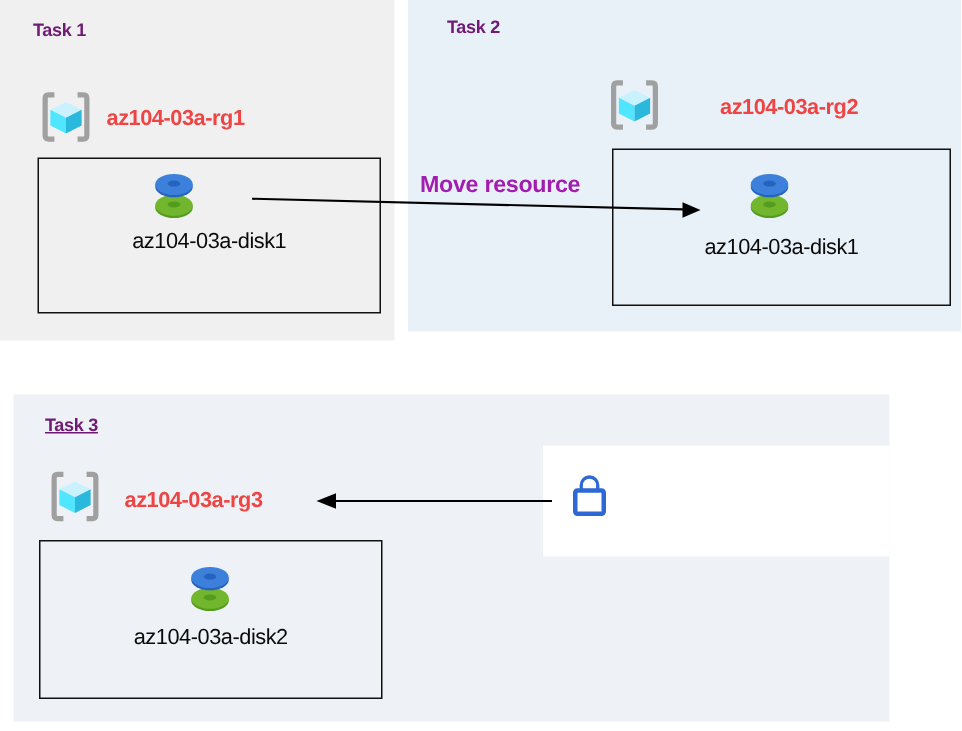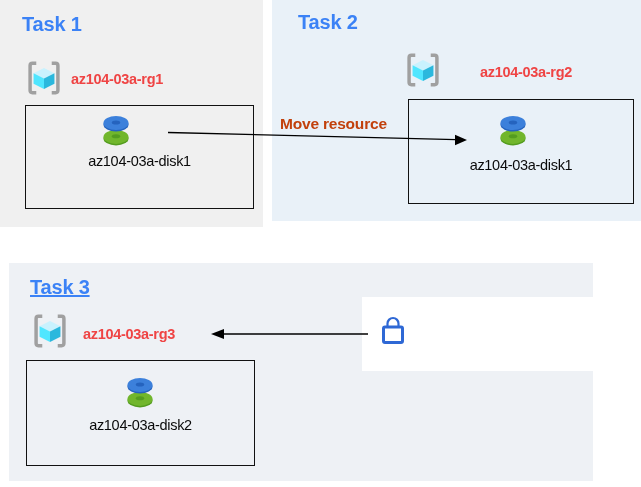--- a/index.html
+++ b/index.html
@@ -5,39 +5,39 @@
   html,body{margin:0;padding:0;background:#fff;}
   .stage{
     position:relative;width:641px;height:487px;background:#ffffff;
     font-family:"Liberation Sans",sans-serif;overflow:hidden;
   }
   .panel{position:absolute;}
   #panel-task1{left:0;top:0;width:263px;height:227px;background:#f0f0f0;}
   #panel-task2{left:272px;top:0;width:369px;height:221px;background:#e9f1f8;}
   #panel-task3{left:9px;top:263px;width:584px;height:218px;background:#eef1f5;}
   .task-title{
-    position:absolute;font-size:20px;font-weight:bold;color:#3b82f6;
+    position:absolute;font-size:12px;font-weight:bold;color:#701a75;
     letter-spacing:-0.2px;white-space:nowrap;
   }
   .rg-label{
     position:absolute;font-size:14.5px;font-weight:bold;color:#ef4444;
     letter-spacing:-0.3px;white-space:nowrap;
   }
   .rbox{
     position:absolute;border:1.5px solid #111;box-sizing:border-box;
     background:transparent;
   }
   .disk-label{
     position:absolute;font-size:14.5px;font-weight:normal;color:#0a0a0a;
     letter-spacing:-0.3px;text-align:center;white-space:nowrap;
   }
   .abs{position:absolute;}
   .move-label{
     position:absolute;left:280px;top:115px;font-size:15.5px;font-weight:bold;
-    color:#c2410c;letter-spacing:-0.2px;white-space:nowrap;
+    color:#a21caf;letter-spacing:-0.2px;white-space:nowrap;
   }
   .lock-plate{
     position:absolute;left:362px;top:297px;width:231px;height:74px;background:#ffffff;
   }
   .lock-text{
     position:absolute;left:412px;top:326px;font-size:15px;line-height:17.5px;
     color:#0a0a0a;letter-spacing:-0.3px;white-space:nowrap;
   }
   .lock-name{font-weight:bold;}
   .lock-type-label{font-weight:bold;}

